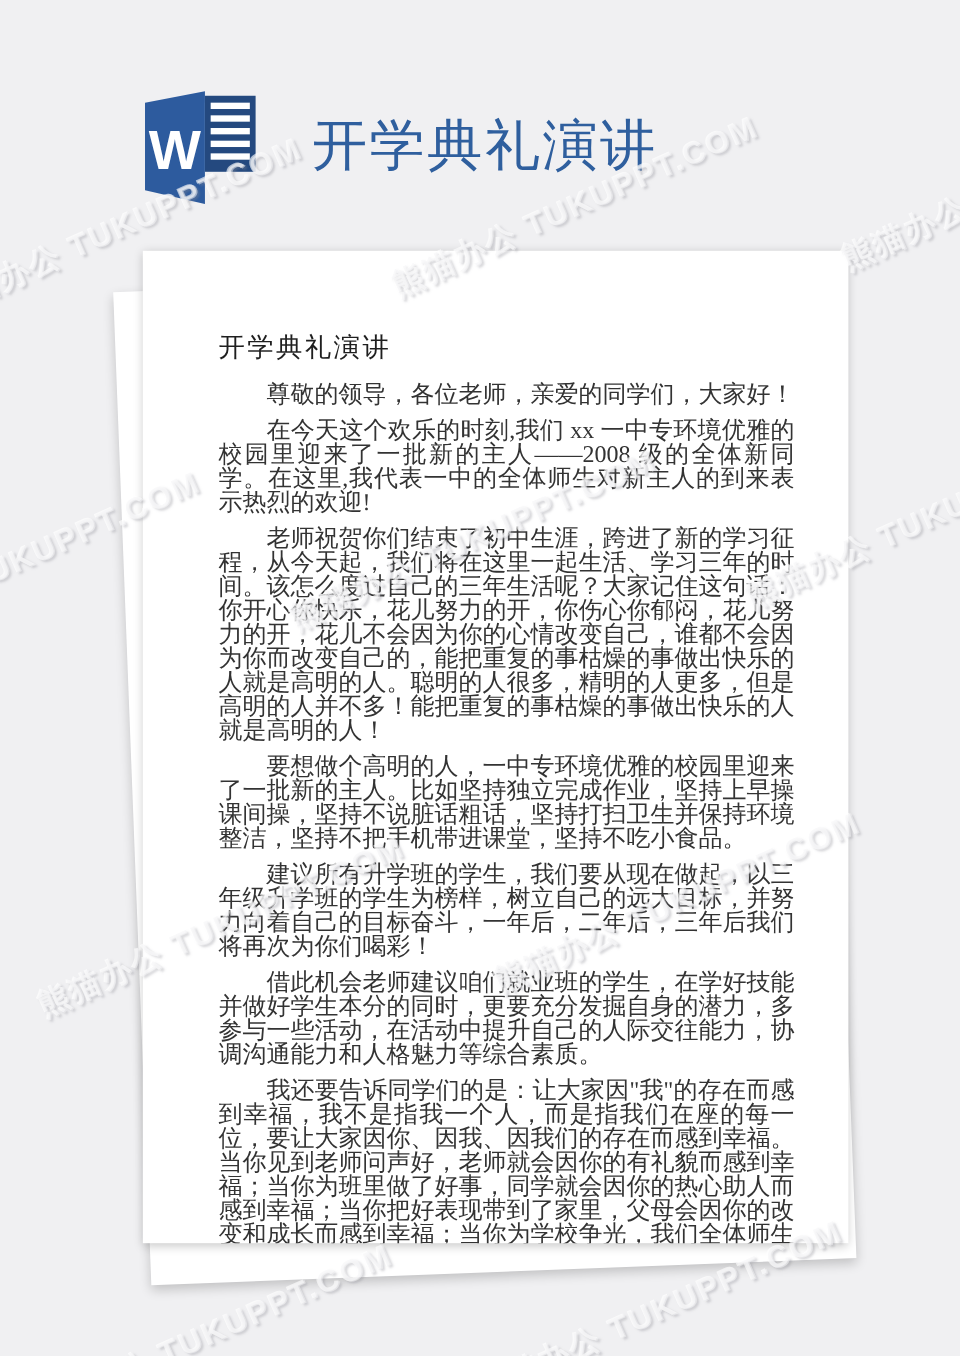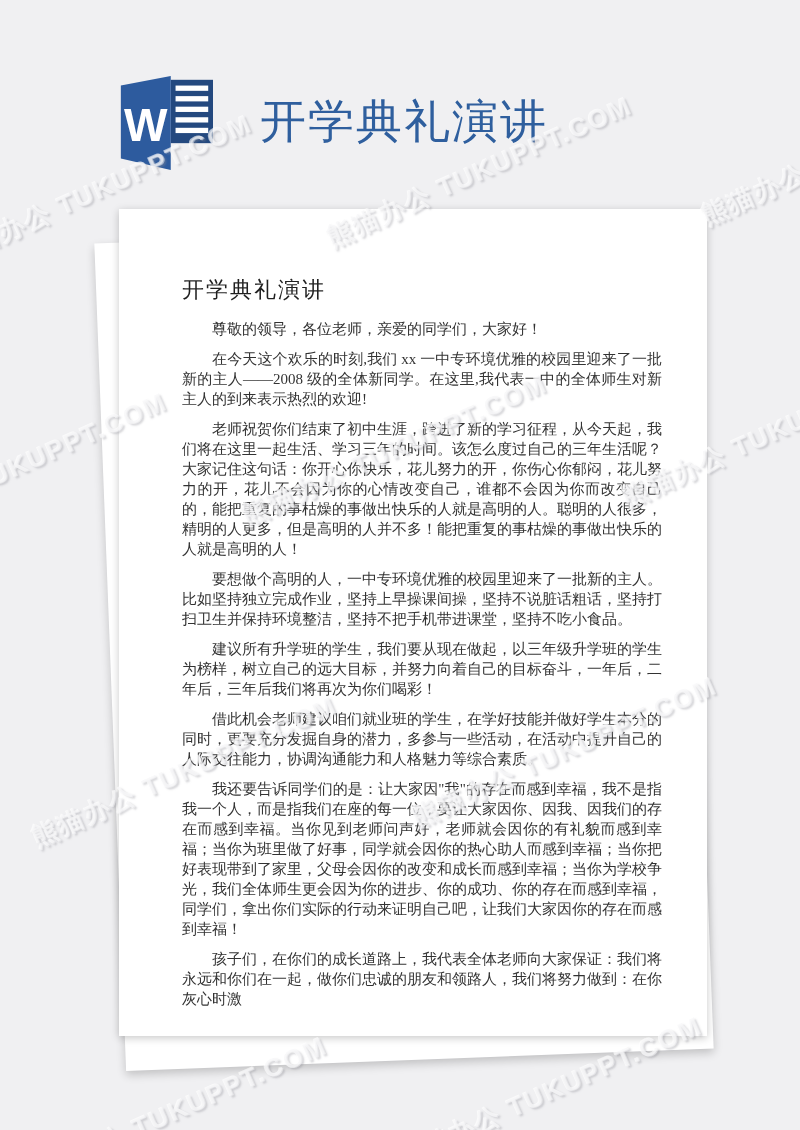--- a/index.html
+++ b/index.html
@@ -40,21 +40,21 @@
     overflow: hidden;
   }
   .doc-title {
     font-family: "Liberation Serif", serif;
     font-size: 22px; font-weight: 400; color: #1f1f1f;
     letter-spacing: 2px;
     margin: 0 0 14px 0;
   }
   .doc-page p {
     font-family: "Liberation Serif", serif;
-    font-size: 15px; line-height: 20px; color: #333;
+    font-size: 20px; line-height: 20px; color: #333;
     text-indent: 2em;
     text-align: justify;
     margin: 0 0 10px 0;
   }
 
   
   .wm-layer { position: absolute; left: 0; top: 0; width: 800px; height: 1130px; pointer-events: none; z-index: 50; }
   .wm {
     position: absolute;
     transform: translate(-50%, -50%) rotate(-24deg);

